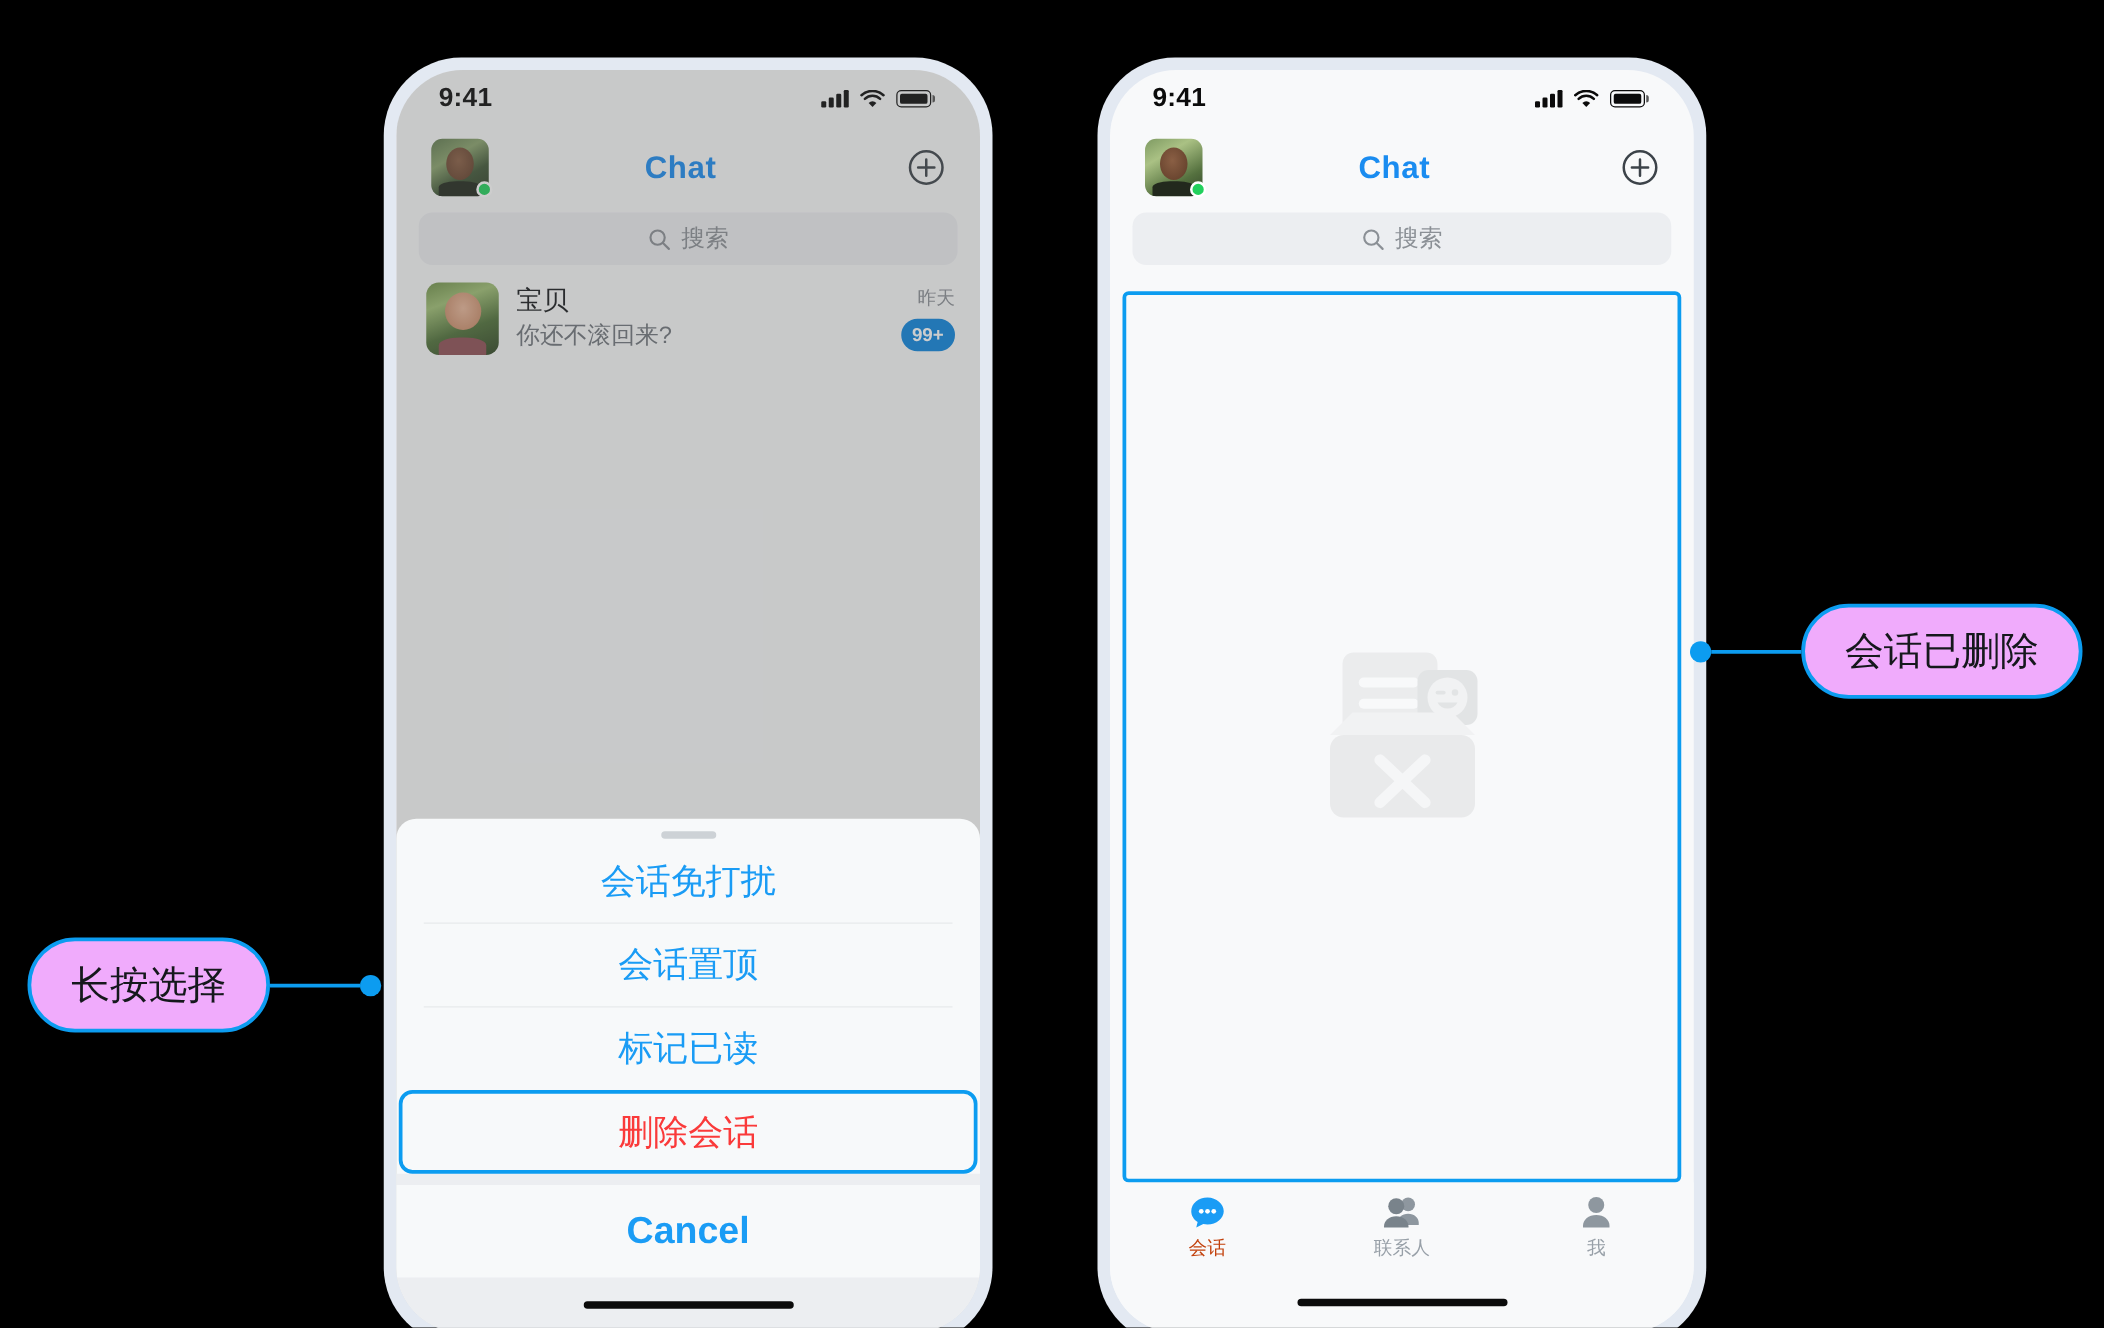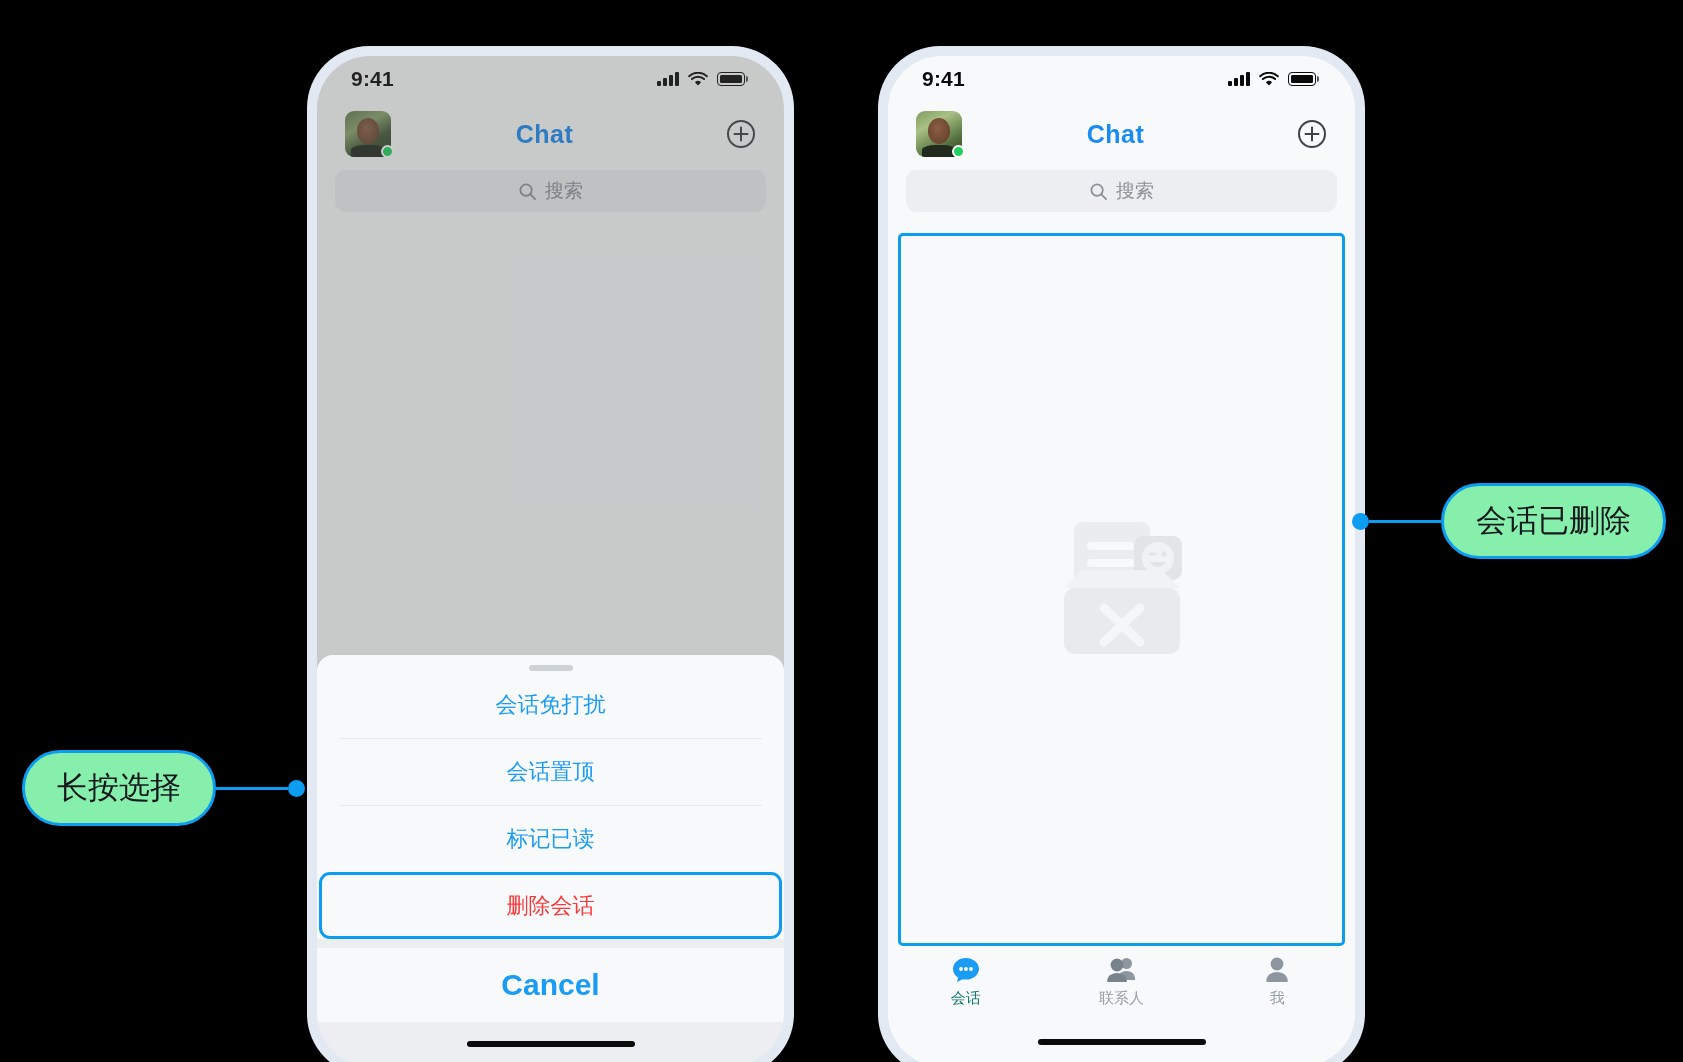--- a/index.html
+++ b/index.html
@@ -131,21 +131,21 @@
     background: #f7f9fa;
     border-radius: 16px 16px 0 0;
     overflow: hidden;
   }
   .grabber {
     width: 44px; height: 6px; border-radius: 3px; background: #cdd2d6;
     margin: 10px auto 0;
   }
   .sheet-item {
     height: 67px; display: flex; align-items: center; justify-content: center;
-    font-size: 22px; color: #1a9cf5; position: relative;
+    font-size: 28px; color: #1a9cf5; position: relative;
   }
   .sheet-item + .sheet-item::before {
     content:""; position:absolute; left: 22px; right: 22px; top: 0;
     height: 1px; background: #e7eaec;
   }
   .sheet-item.danger { color: #fa3a3a; }
   .sheet-item.focus {
     border: 3px solid #0c9cf0; border-radius: 11px;
     margin: 0 2px;
   }
@@ -164,33 +164,33 @@
     border: 3px solid #0c9cf0; border-radius: 5px;
     background: #f8f9fa;
     display: flex; align-items: center; justify-content: center;
   }
   .tabbar {
     position: absolute; left: 0; right: 0; bottom: 48px; height: 72px;
     display: flex; background: #f8f9fa;
   }
   .tab { flex: 1; display: flex; flex-direction: column; align-items: center; justify-content: center; gap: 5px; }
   .tab-label { font-size: 15px; color: #98a0a8; }
-  .tab.active .tab-label { color: #0f766e; }
+  .tab.active .tab-label { color: #c2410c; }
   .home-area-r {
     position: absolute; left: 0; right: 0; bottom: 0; height: 48px;
     display:flex; align-items:center; justify-content:center; background:#f8f9fa;
   }
 
   
   .callout {
     position: absolute;
     display: flex; align-items: center;
   }
   .bubble {
-    background: #86efac;
+    background: #f0abfc;
     border: 3px solid #0c9cf0;
     border-radius: 38px;
     padding: 14px 32px;
     font-size: 31px; color: #15181c; white-space: nowrap;
   }
   .connector { height: 3px; background: #0c9cf0; }
   .knob { width: 17px; height: 17px; border-radius: 50%; background: #0c9cf0; }
 
   .callout-left  { left: 22px; top: 750px; }
   .callout-left .connector { width: 72px; }
@@ -243,20 +243,33 @@
       </div>
 
       <div class="searchbar">
         <svg class="mag" viewBox="0 0 20 20">
           <circle cx="8.5" cy="8.5" r="6" stroke="#8b9096" stroke-width="1.8" fill="none"></circle>
           <path d="M13 13l5 5" stroke="#8b9096" stroke-width="1.8" stroke-linecap="round"></path>
         </svg>
         <span class="search-ph">搜索</span>
       </div>
 
+      <div class="chat-list">
+        <div class="chat-row">
+          <div class="row-avatar"></div>
+          <div class="row-main">
+            <div class="row-name">宝贝</div>
+            <div class="row-msg">你还不滚回来?</div>
+          </div>
+          <div class="row-side">
+            <div class="row-time">昨天</div>
+            <div class="badge">99+</div>
+          </div>
+        </div>
+      </div>
 
       <div class="dim"></div>
 
       <div class="sheet">
         <div class="grabber"></div>
         <div class="sheet-item">会话免打扰</div>
         <div class="sheet-item">会话置顶</div>
         <div class="sheet-item">标记已读</div>
         <div class="sheet-item danger focus">删除会话</div>
         <div class="sheet-gap"></div>

